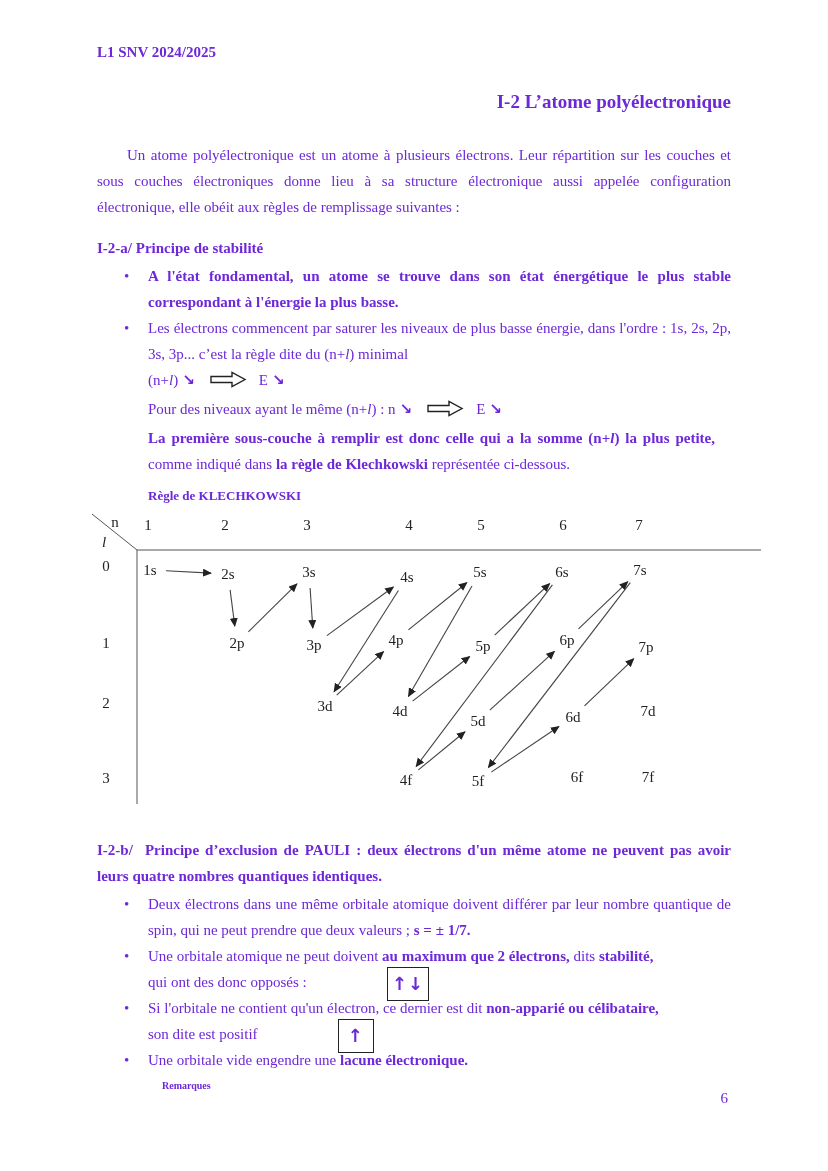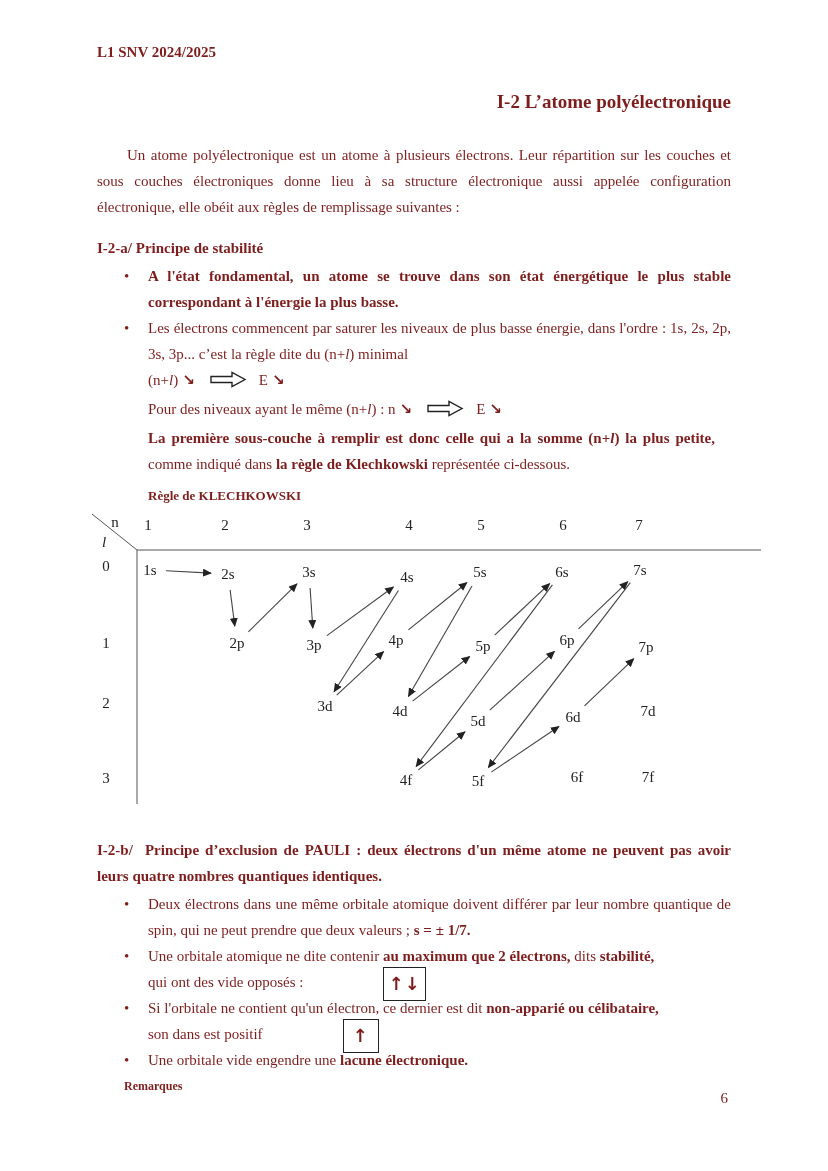--- a/index.html
+++ b/index.html
@@ -1,17 +1,17 @@
 <!DOCTYPE html>
 <html><head>
 <meta charset="utf-8">
 <style>
   html,body{margin:0;padding:0;background:#9a9a9a;}
   .page{width:828px;height:1171px;background:#ffffff;position:relative;margin:0 auto;
-        font-family:"Liberation Serif",serif;color:#7f1d1d;overflow:hidden;}
+        font-family:"Liberation Serif",serif;color:#6d28d9;overflow:hidden;}
   .content{padding:42px 97px 0 97px;}
   .course{font-weight:bold;font-size:15px;line-height:20px;}
   .doc-title{text-align:right;font-weight:bold;font-size:19px;line-height:24px;margin:28px 0 0 0;}
   .intro{margin-top:28px;font-size:15px;line-height:26px;text-align:justify;text-indent:30px;}
   .h2{font-weight:bold;font-size:15px;line-height:26px;margin:14px 0 0 0;}
   .bullets{margin-top:2px;}
   .bullet{display:flex;font-size:15px;line-height:26px;padding-left:27px;}
   .marker{width:24px;flex:none;}
   .btext{flex:1;text-align:justify;}
   .b{font-weight:bold;}
@@ -23,21 +23,21 @@
   .regle-heading{font-weight:bold;font-size:13px;line-height:21px;margin:8px 0 0 51px;}
   .klech{display:block;margin:2px 0 0 -12px;}
   .klech text{font-size:15px;fill:#222;font-family:"Liberation Serif",serif;}
   .klech .ax{font-size:15px;}
   .klech line{stroke:#555;stroke-width:1;}
   .klech .arr{stroke:#444;stroke-width:1.1;}
   .hb{font-weight:bold;font-size:15px;line-height:26px;margin-top:14px;text-align:justify;}
   .spinbox{display:inline-block;border:1.6px solid #222;min-width:26px;height:32px;line-height:32px;
            text-align:center;font-family:"DejaVu Sans",sans-serif;font-weight:bold;font-size:18px;
            vertical-align:middle;margin:-6px 0 -6px 80px;padding:0 4px;letter-spacing:1px;}
-  .remarques{font-weight:bold;font-size:12px;line-height:26px;margin-left:27px;}
+  .remarques{font-weight:bold;font-size:10px;line-height:26px;margin-left:65px;}
   .pagenum{position:absolute;right:100px;bottom:64px;font-size:15px;}
 </style>
 </head>
 <body>
 
 <div class="page">
   <div class="content">
 
     <div class="course">L1 SNV 2024/2025</div>
 
@@ -142,25 +142,25 @@
 
     <div class="hb">I-2-b/&nbsp; Principe d’exclusion de PAULI : deux électrons d'un même atome ne peuvent pas avoir leurs quatre nombres quantiques identiques.</div>
 
     <div class="bullets">
       <div class="bullet">
         <span class="marker">•</span>
         <div class="btext"><span>Deux électrons dans une même orbitale atomique doivent différer par leur nombre quantique de spin, qui ne peut prendre que deux valeurs ; </span><span class="b">s = ± 1/7.</span></div>
       </div>
       <div class="bullet">
         <span class="marker">•</span>
-        <div class="btext"><span>Une orbitale atomique ne dite contenir </span><span class="b">au maximum que 2 électrons,</span><span> dits </span><span class="b">stabilité,</span><br><span>qui ont des vide opposés :</span><span class="spinbox">↑↓</span></div>
+        <div class="btext"><span>Une orbitale atomique ne peut doivent </span><span class="b">au maximum que 2 électrons,</span><span> dits </span><span class="b">stabilité,</span><br><span>qui ont des donc opposés :</span><span class="spinbox">↑↓</span></div>
       </div>
       <div class="bullet">
         <span class="marker">•</span>
-        <div class="btext"><span>Si l'orbitale ne contient qu'un électron, ce dernier est dit </span><span class="b">non-apparié ou célibataire,</span><br><span>son dans est positif</span><span class="spinbox">↑</span></div>
+        <div class="btext"><span>Si l'orbitale ne contient qu'un électron, ce dernier est dit </span><span class="b">non-apparié ou célibataire,</span><br><span>son dite est positif</span><span class="spinbox">↑</span></div>
       </div>
       <div class="bullet">
         <span class="marker">•</span>
         <div class="btext"><span>Une orbitale vide engendre une </span><span class="b">lacune électronique.</span></div>
       </div>
     </div>
 
     <div class="remarques">Remarques</div>
 
   </div>

